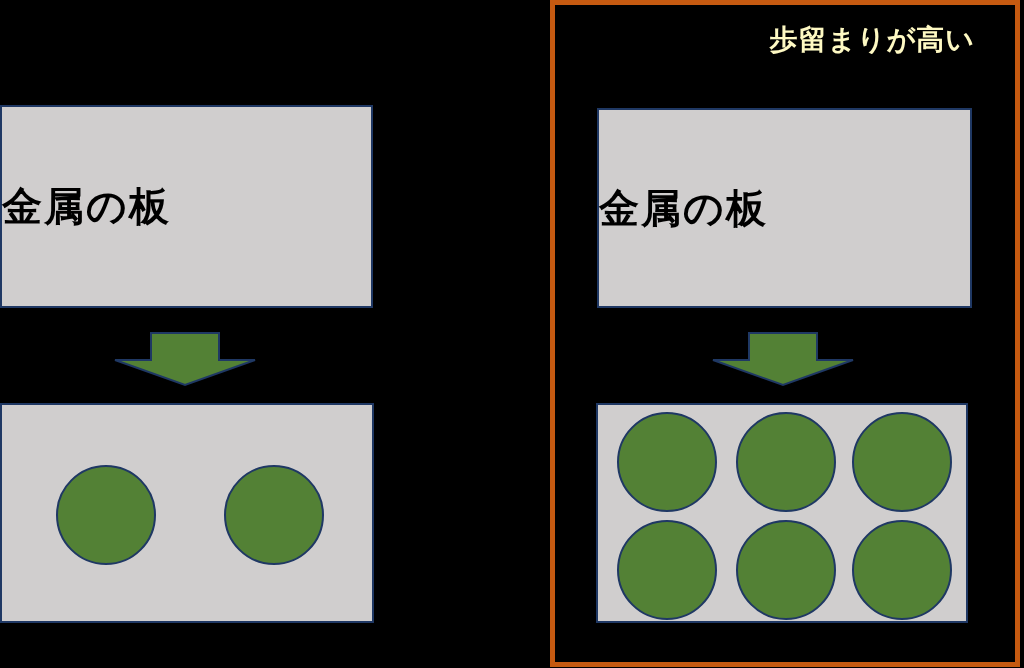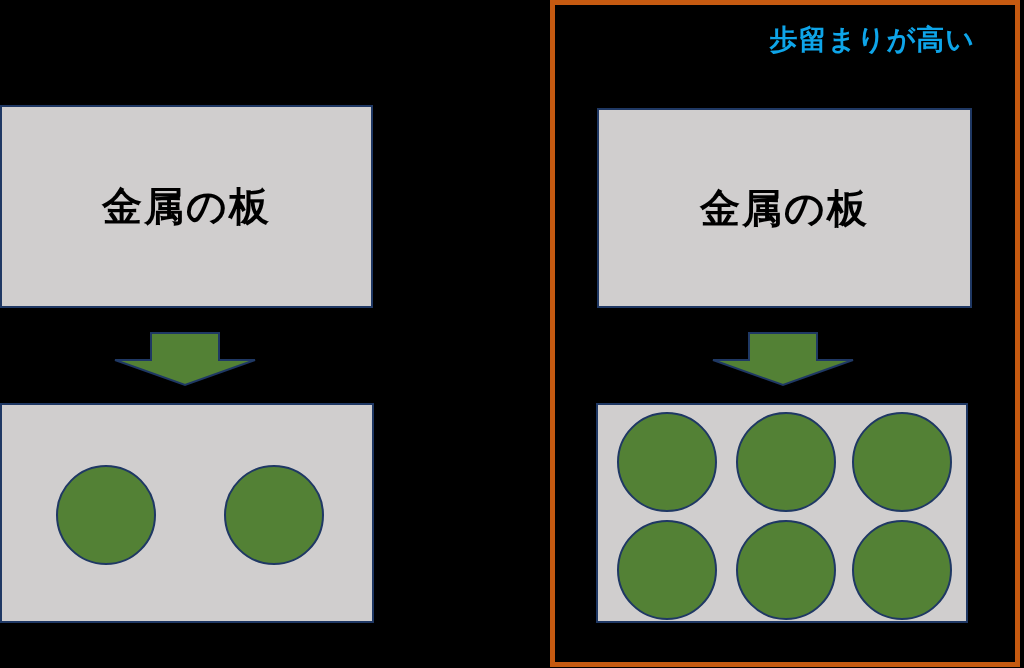--- a/index.html
+++ b/index.html
@@ -15,21 +15,20 @@
     overflow: hidden;
     font-family: "Liberation Sans", "DejaVu Sans", sans-serif;
   }
   .plate {
     position: absolute;
     box-sizing: border-box;
     background: #D0CECE;
     border: 2px solid #1F3864;
     display: flex;
     align-items: center;
-    justify-content: center;
   }
   .plate-label {
     font-size: 40px;
     font-weight: 700;
     color: #000000;
     letter-spacing: 2px;
     white-space: nowrap;
   }
   .plate.left-top    { left: 0px;   top: 105px; width: 373px; height: 203px; }
   .plate.right-top   { left: 597px; top: 108px; width: 375px; height: 200px; }
@@ -53,21 +52,21 @@
     background: transparent;
   }
   .yield-title {
     position: absolute;
     left: 760px;
     top: 21px;
     width: 215px;
     text-align: right;
     font-size: 28px;
     font-weight: 700;
-    color: #0ea5e9;
+    color: #fef9c3;
     letter-spacing: 1px;
     white-space: nowrap;
   }
   .part-circle {
     position: absolute;
     box-sizing: border-box;
     border-radius: 50%;
     background: #538135;
     border: 2px solid #1F3864;
   }

